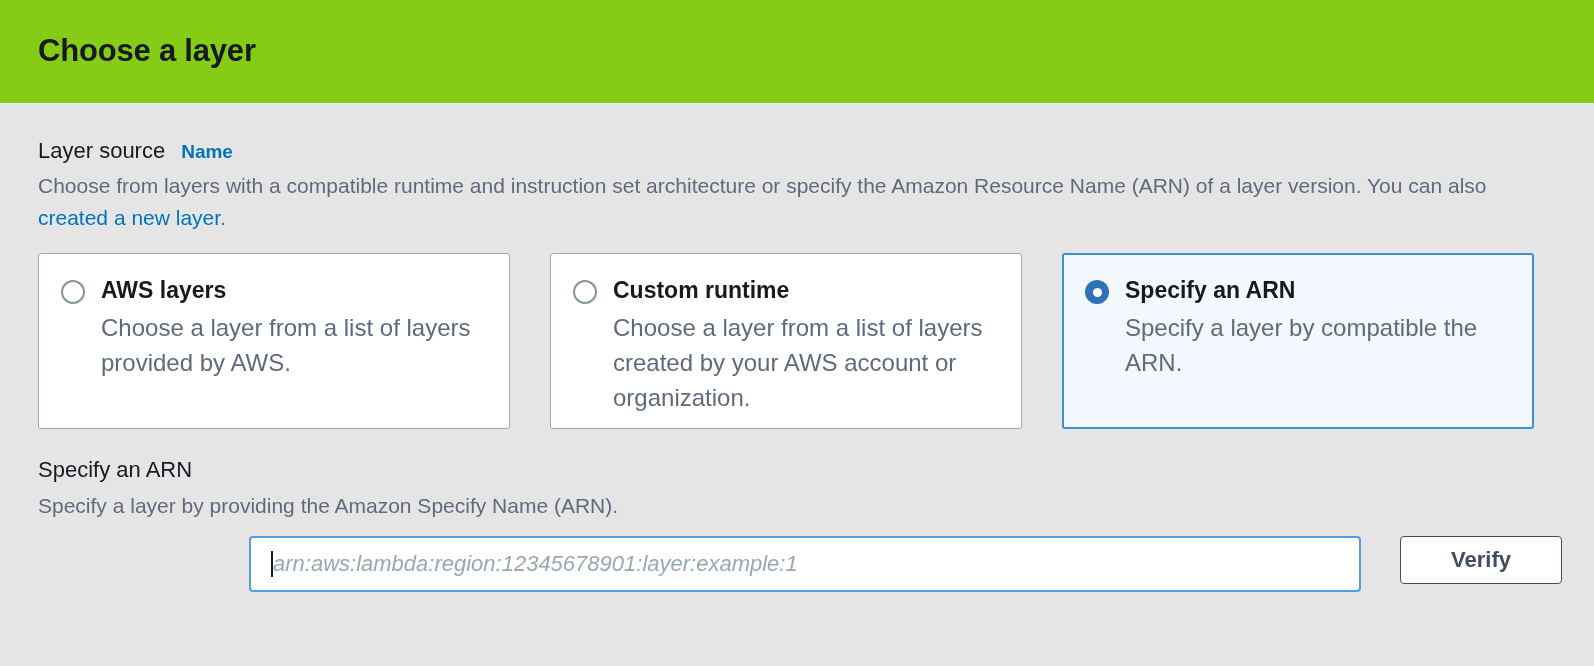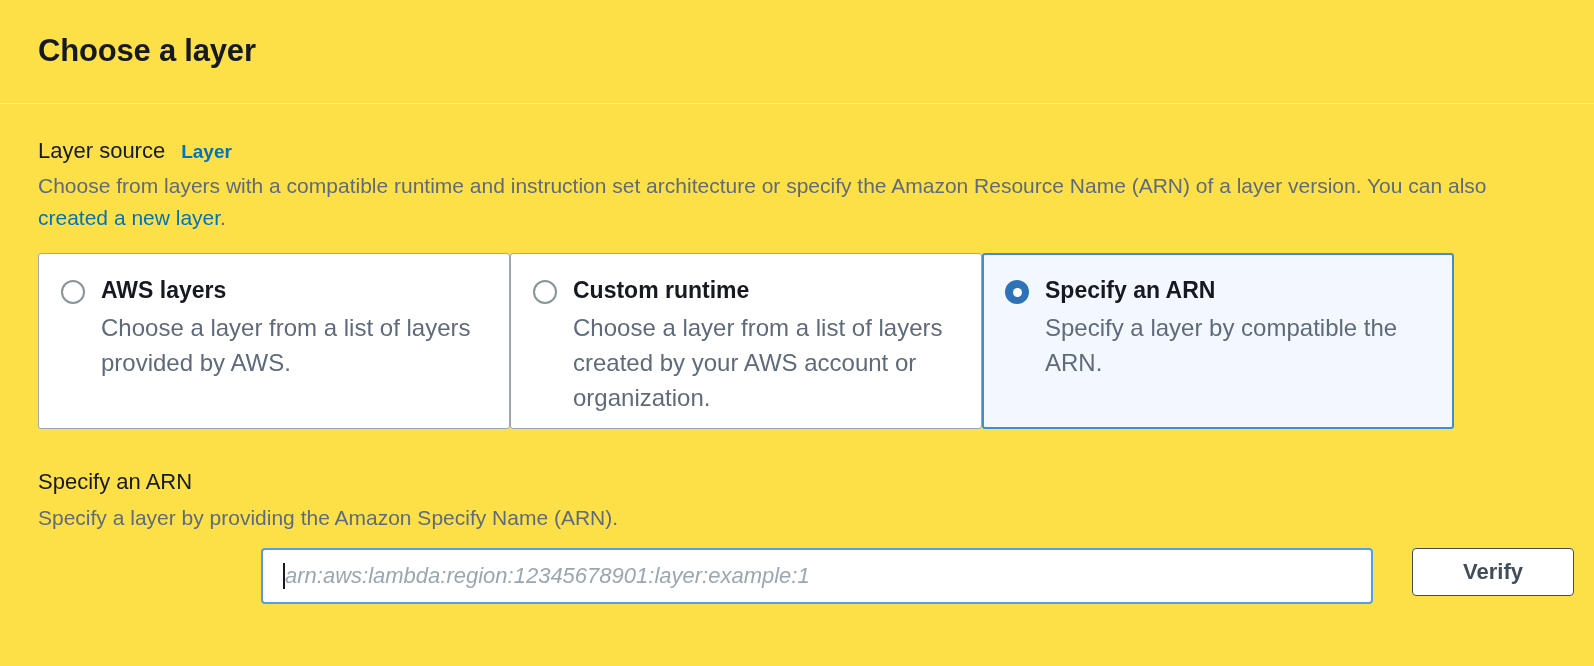--- a/index.html
+++ b/index.html
@@ -20,41 +20,41 @@
     height: 666px;
     background: #ffffff;
     box-sizing: border-box;
     display: flex;
     flex-direction: column;
   }
 
   
   .panel-header {
     height: 104px;
-    background: #fde047;
+    background: #84cc16;
     border-bottom: 1px solid #e9ebed;
     box-sizing: border-box;
     display: flex;
     align-items: center;
     padding: 0 38px;
   }
   .panel-title {
     font-size: 31px;
     font-weight: bold;
     color: #16191f;
     letter-spacing: -0.2px;
     line-height: 1.1;
   }
 
   
   .panel-body {
     flex: 1 1 auto;
-    padding: 34px 20px 0 38px;
-    box-sizing: border-box;
-    background: #fde047;
+    padding: 34px 32px 0 38px;
+    box-sizing: border-box;
+    background: #e5e5e5;
   }
 
   .field-label-row {
     display: flex;
     align-items: baseline;
     gap: 16px;
     margin-bottom: 6px;
   }
   .field-label {
     font-size: 22px;
@@ -77,21 +77,22 @@
     margin-bottom: 20px;
   }
   .inline-link {
     color: #0073bb;
     cursor: pointer;
   }
 
   
   .tiles {
     display: flex;
-    margin-bottom: 40px;
+    gap: 40px;
+    margin-bottom: 28px;
   }
   .tile {
     width: 472px;
     height: 176px;
     box-sizing: border-box;
     border: 1px solid #9ba7b6;
     border-radius: 3px;
     background: #ffffff;
     padding: 22px 22px 0 22px;
     display: flex;
@@ -213,21 +214,21 @@
 <div class="panel">
 
   <div class="panel-header">
     <div class="panel-title">Choose a layer</div>
   </div>
 
   <div class="panel-body">
 
     <div class="field-label-row">
       <span class="field-label">Layer source</span>
-      <span class="info-link">Layer</span>
+      <span class="info-link">Name</span>
     </div>
 
     <div class="field-desc">
       <span>Choose from layers with a compatible runtime and instruction set architecture or specify the Amazon Resource Name (ARN) of a layer version. You can also </span><span class="inline-link">created a new layer</span><span>.</span>
     </div>
 
     <div class="tiles">
 
       <div class="tile">
         <span class="radio-outer"></span>

